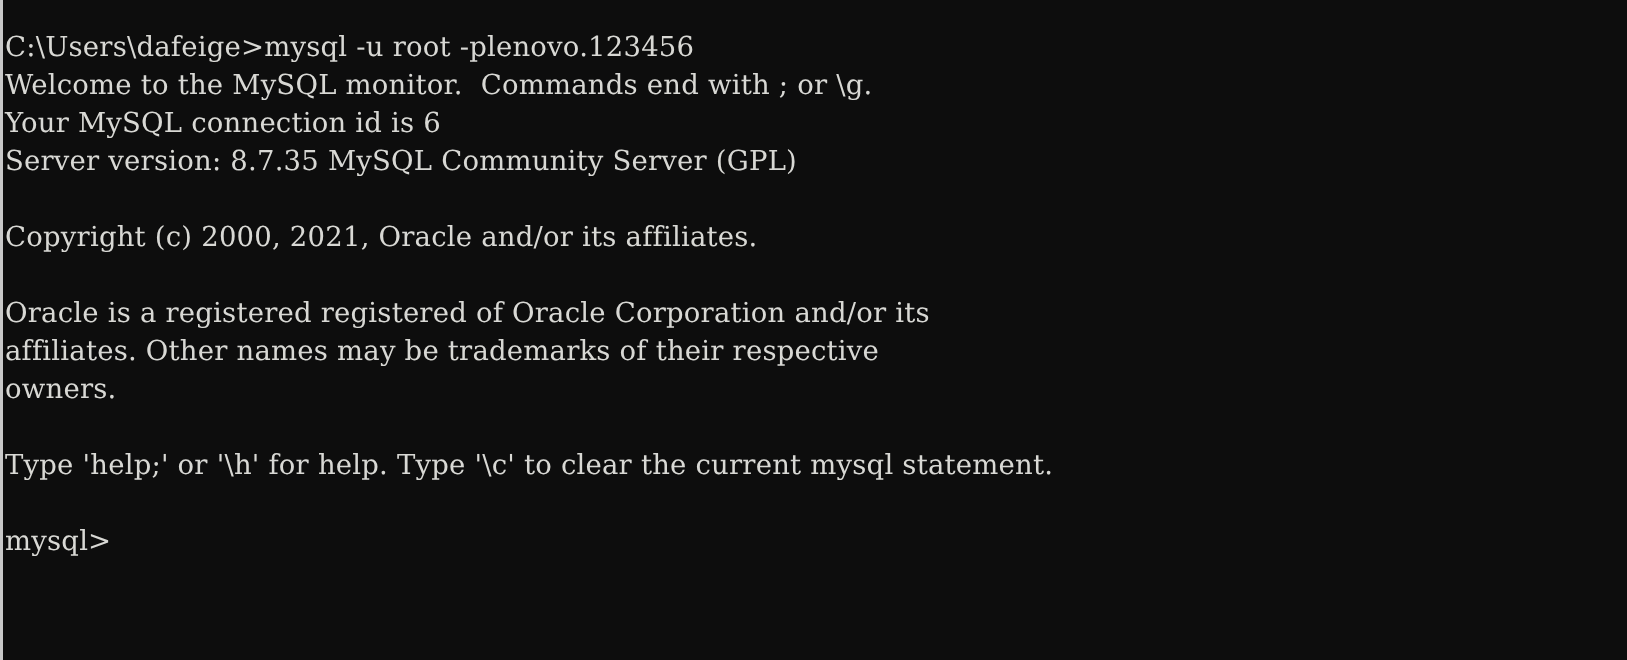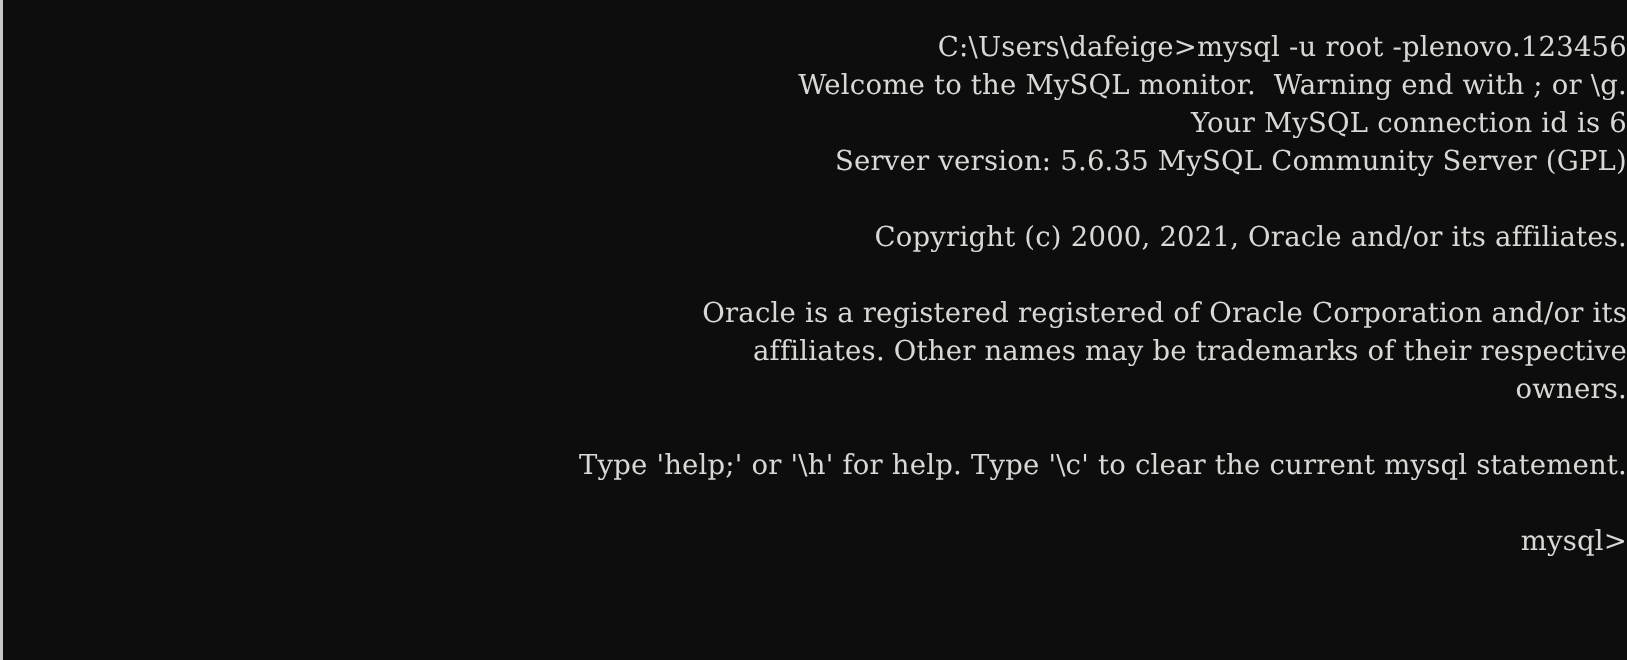--- a/index.html
+++ b/index.html
@@ -44,38 +44,37 @@
   .term-line {
     font-family: "DejaVu Serif", "Liberation Serif", serif;
     font-size: 27.5px;
     line-height: 38px;
     height: 38px;
     color: #d8d8d4;
     white-space: pre;
     letter-spacing: 0.2px;
     font-weight: 400;
     text-rendering: geometricPrecision;
-    text-align: right;
   }
   .term-line.blank {
     color: transparent;
   }
 </style>
 </head>
 <body>
 
 <div id="terminal-window">
 
   <div id="left-edge-strip"></div>
 
   <div id="terminal-screen">
     <div class="term-line">C:\Users\dafeige&gt;mysql -u root -plenovo.123456</div>
-    <div class="term-line">Welcome to the MySQL monitor.  Warning end with ; or \g.</div>
+    <div class="term-line">Welcome to the MySQL monitor.  Commands end with ; or \g.</div>
     <div class="term-line">Your MySQL connection id is 6</div>
-    <div class="term-line">Server version: 5.6.35 MySQL Community Server (GPL)</div>
+    <div class="term-line">Server version: 8.7.35 MySQL Community Server (GPL)</div>
     <div class="term-line blank"></div>
     <div class="term-line">Copyright (c) 2000, 2021, Oracle and/or its affiliates.</div>
     <div class="term-line blank"></div>
     <div class="term-line">Oracle is a registered registered of Oracle Corporation and/or its</div>
     <div class="term-line">affiliates. Other names may be trademarks of their respective</div>
     <div class="term-line">owners.</div>
     <div class="term-line blank"></div>
     <div class="term-line">Type 'help;' or '\h' for help. Type '\c' to clear the current mysql statement.</div>
     <div class="term-line blank"></div>
     <div class="term-line">mysql&gt;</div>

